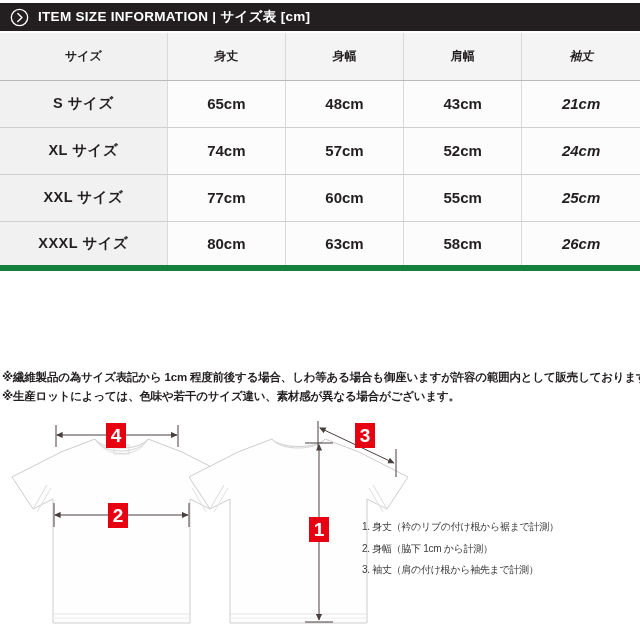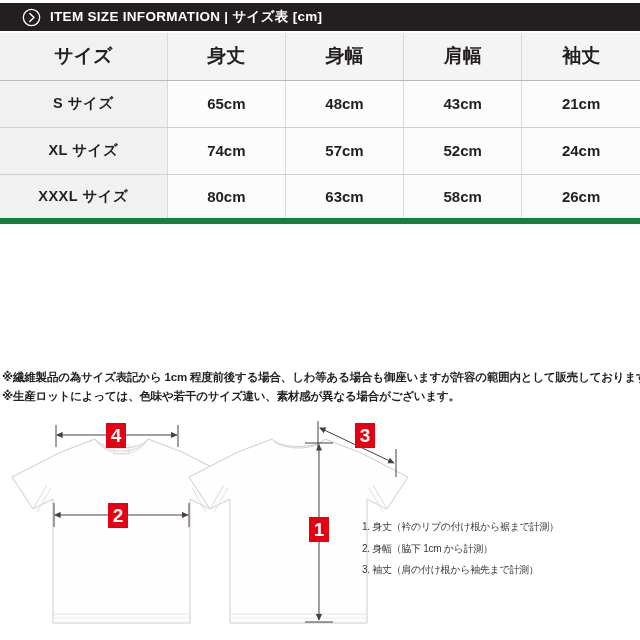--- a/index.html
+++ b/index.html
@@ -11,21 +11,21 @@
     overflow: hidden;
   }
   #page { position: relative; width: 640px; height: 640px; background:#fff; }
 
   
   .header-bar {
     position: absolute; left: 0; top: 3px;
     width: 640px; height: 28px;
     background: #231f20;
     display: flex; align-items: center;
-    padding-left: 22px;
+    padding-left: 10px;
     text-align: center;
   }
   .header-icon { width: 19px; height: 19px; flex: 0 0 auto; display:block; }
   .header-title {
     color: #ffffff;
     font-size: 13.5px;
     font-weight: bold;
     letter-spacing: 0.3px;
     margin-left: 9px;
     white-space: nowrap;
@@ -41,24 +41,24 @@
   .size-table col.c-size  { width: 167px; }
   .size-table col.c-d     { width: 118px; }
   .size-table th, .size-table td {
     border-right: 1px solid #d9d9d9;
     border-bottom: 1px solid #cfcfcf;
     text-align: center;
     vertical-align: middle;
     font-weight: bold;
     color: #231f20;
   }
-  .size-table th:last-child, .size-table td:last-child { border-right: none; }
+  .size-table th:last-child, .size-table td:last-child { border-right: none; font-style: italic; }
   .size-table thead th {
     height: 47px;
-    font-size: 19px;
+    font-size: 12px;
     background: #f4f4f4;
     border-bottom: 1px solid #b9b9b9;
   }
   .size-table thead th.h-size { background: #f1f1f1; }
   .size-table tbody td { height: 47px; font-size: 15px; background: #fcfcfc; }
   .size-table tbody td.cell-size {
     background: #f1f1f1;
     font-size: 14.5px;
     letter-spacing: 0.5px;
   }
@@ -134,20 +134,27 @@
         <td>48cm</td>
         <td>43cm</td>
         <td>21cm</td>
       </tr>
       <tr>
         <td class="cell-size">XL サイズ</td>
         <td>74cm</td>
         <td>57cm</td>
         <td>52cm</td>
         <td>24cm</td>
+      </tr>
+      <tr>
+        <td class="cell-size">XXL サイズ</td>
+        <td>77cm</td>
+        <td>60cm</td>
+        <td>55cm</td>
+        <td>25cm</td>
       </tr>
       <tr>
         <td class="cell-size">XXXL サイズ</td>
         <td>80cm</td>
         <td>63cm</td>
         <td>58cm</td>
         <td>26cm</td>
       </tr>
     </tbody>
   </table>

